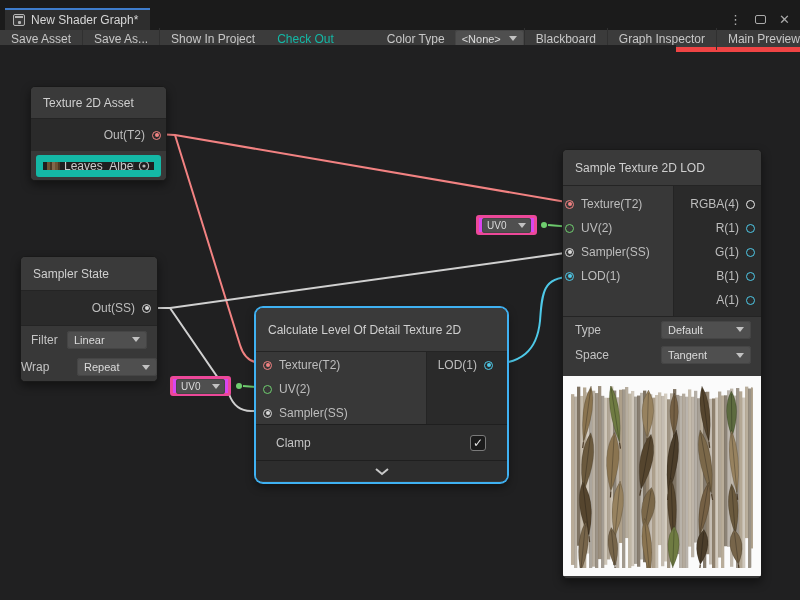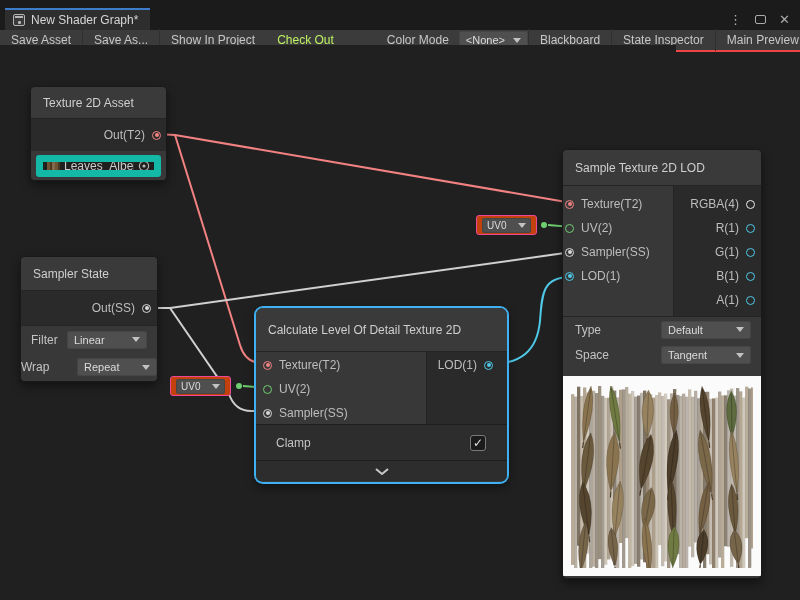--- a/index.html
+++ b/index.html
@@ -13,24 +13,24 @@
   .tab-title{font-size:12px;color:#d6d6d6;white-space:nowrap;}
   .tab-icon{width:12px;height:12px;border:1px solid #b5b5b5;border-radius:2px;position:relative;background:#3a3a3a;flex:0 0 auto;}
   .tab-icon::before{content:"";position:absolute;left:1px;right:1px;top:1px;height:2px;background:#b5b5b5;}
   .tab-icon::after{content:"";position:absolute;left:4px;top:6px;width:3px;height:3px;background:#b5b5b5;border-radius:1px;}
   .win-controls{margin-left:auto;display:flex;align-items:center;gap:13px;padding-right:10px;height:22px;}
   .wc{color:#ababab;font-size:13px;line-height:1;cursor:pointer;display:flex;align-items:center;}
   .maxi-box{display:inline-block;width:11px;height:9px;border:1.5px solid #ababab;border-radius:2px;}
 
   
   .toolbar{height:22px;background:#3b3b3b;display:flex;align-items:center;font-size:12px;color:#c7c7c7;
-           border-bottom:2px solid #ef4444;}
+           border-bottom:5px solid #ef4444;}
   .tbtn{height:22px;display:flex;align-items:center;padding:0 11px;background:transparent;border:none;
         color:#c7c7c7;font-size:12px;cursor:pointer;white-space:nowrap;}
-  .tbtn.disabled{color:#bef264;cursor:default;}
+  .tbtn.disabled{color:#14b8a6;cursor:default;}
   .vsep{width:1px;height:22px;background:#303030;flex:0 0 auto;}
   .tb-label{margin-left:36px;padding:0 6px;white-space:nowrap;color:#c7c7c7;}
   .dd{display:flex;align-items:center;justify-content:space-between;background:#4f4f4f;border-radius:3px;
       height:18px;padding:0 7px;color:#dcdcdc;font-size:11px;cursor:pointer;box-shadow:inset 0 0 0 1px #454545;}
   .dd .caret{width:0;height:0;border-left:4px solid transparent;border-right:4px solid transparent;
              border-top:5px solid #c2c2c2;margin-left:8px;}
   .cm-dd{width:100px;margin-left:4px;}
   .tb-right{margin-left:auto;display:flex;align-items:center;height:22px;}
 
   
@@ -62,22 +62,22 @@
          background:repeating-linear-gradient(90deg,#6b5334 0 3px,#4a3823 3px 5px,#81684a 5px 8px);}
   .obj-text{flex:1;color:#cccccc;font-size:12px;white-space:nowrap;overflow:hidden;}
   .picker{width:21px;height:100%;display:flex;align-items:center;justify-content:center;border-left:1px solid #333;flex:0 0 auto;cursor:pointer;}
 
   .checkbox{width:16px;height:16px;background:#1b1b1b;border:1px solid #7a7a7a;border-radius:3px;
             display:flex;align-items:center;justify-content:center;color:#e4e4e4;font-size:12px;line-height:1;cursor:pointer;}
   .chev-row{display:flex;align-items:center;justify-content:center;background:#2d2d2d;border-top:1px solid #1f1f1f;cursor:pointer;}
   .clamp-row{background:#2d2d2d;border-top:1px solid #1f1f1f;display:flex;align-items:center;
              justify-content:space-between;padding:0 21px 0 20px;}
 
-  .uvbox{position:absolute;width:61px;height:20px;background:#c2410c;border:1px solid #ec4899;border-radius:3px;
-         display:flex;align-items:center;justify-content:center;}
+  .uvbox{position:absolute;width:61px;height:20px;background:#d946ef;border:3px solid #ec4899;border-radius:3px;
+         display:flex;justify-content:center;}
   .uvdd{height:15px;width:49px;font-size:10px;padding:0 5px;}
 
   .preview-wrap{display:flex;justify-content:center;margin-top:8px;}
 </style>
 </head>
 <body>
 
 <div class="window">
 
   <div class="tabbar">
@@ -94,30 +94,30 @@
     </div>
   </div>
 
   <div class="toolbar">
     <button class="tbtn">Save Asset</button>
     <span class="vsep"></span>
     <button class="tbtn">Save As...</button>
     <span class="vsep"></span>
     <button class="tbtn">Show In Project</button>
     <button class="tbtn disabled">Check Out</button>
-    <span class="tb-label">Color Mode</span>
+    <span class="tb-label">Color Type</span>
     <div class="dd cm-dd">
       <span>&lt;None&gt;</span>
       <span class="caret"></span>
     </div>
     <div class="tb-right">
       <span class="vsep"></span>
       <button class="tbtn">Blackboard</button>
       <span class="vsep"></span>
-      <button class="tbtn">State Inspector</button>
+      <button class="tbtn">Graph Inspector</button>
       <span class="vsep"></span>
       <button class="tbtn">Main Preview</button>
     </div>
   </div>
 
   <div class="graph">
 
     <svg class="wires" width="800" height="555">
       <path d="M156 89 L175 90 L572 158" stroke="#f28282"></path>
       <path d="M175 90 L240 300 Q245 317 260 318 L272 319" stroke="#f28282"></path>

